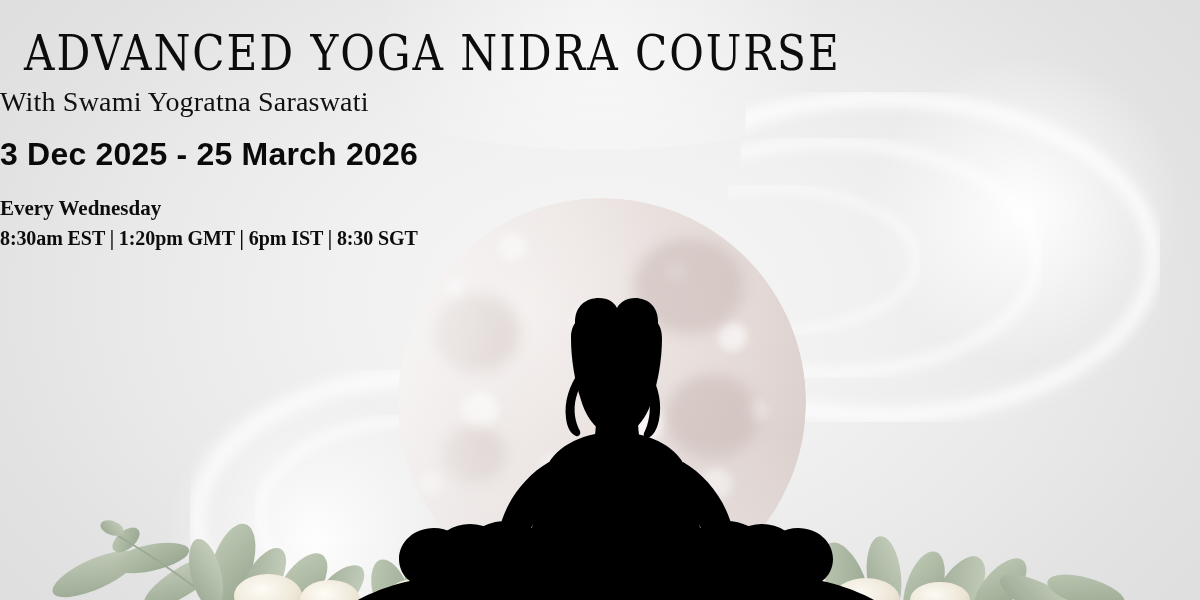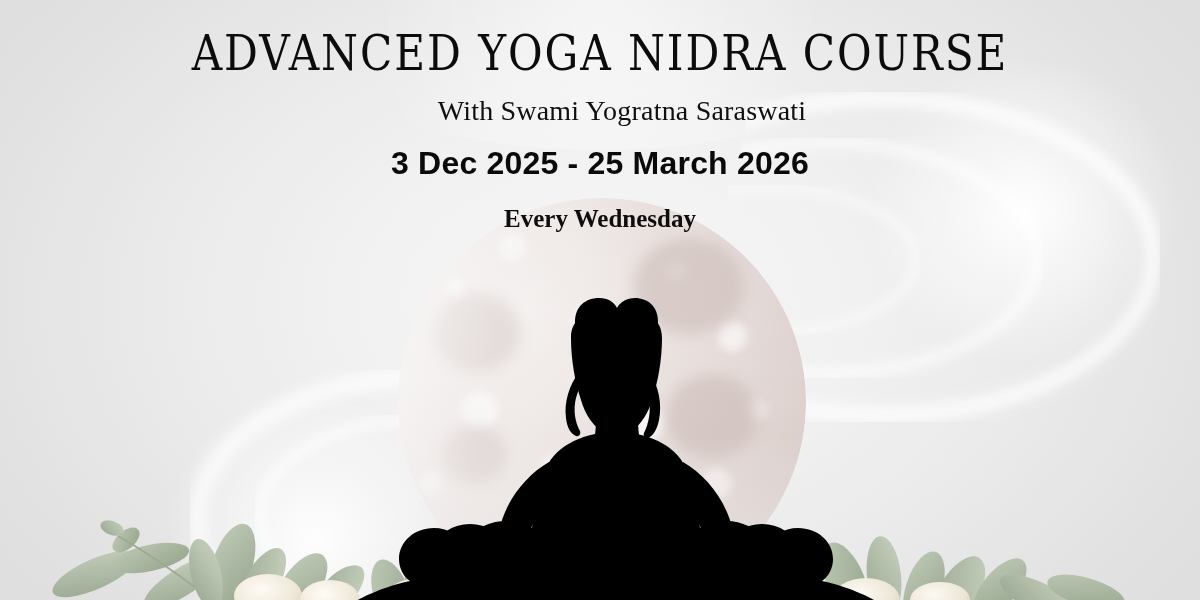--- a/index.html
+++ b/index.html
@@ -133,59 +133,58 @@
   #foliage svg { display:block; width:1200px; height:130px; }
 
   
   #silhouette { position:absolute; left:0; top:0; width:1200px; height:600px; }
   #silhouette svg { display:block; width:1200px; height:600px; }
 
   
   #text-block {
     position:absolute;
     left:0; right:0; top:0;
-    text-align:center;
+    text-align:left;
     z-index:40;
   }
   #course-title {
     margin-top:29px;
     font-family:"DejaVu Serif", serif;
     font-size:44px;
     font-weight:400;
     letter-spacing:2.0px;
     color:#0c0c0c;
     text-transform:uppercase;
     transform:scaleX(.96) scaleY(1.12);
     transform-origin:center top;
     line-height:1;
     white-space:nowrap;
   }
   #instructor {
-    margin-top:23px;
+    margin-top:14px;
     font-family:"Liberation Serif", serif;
     font-size:28px;
     font-weight:400;
     color:#101010;
     line-height:1.1;
     letter-spacing:.2px;
-    padding-left:44px;
   }
   #course-dates {
     margin-top:19px;
     font-family:Liberation Sans, sans-serif;
     font-size:32px;
     font-weight:700;
     color:#0a0a0a;
     line-height:1.1;
     letter-spacing:.2px;
   }
   #schedule-day {
     margin-top:24px;
     font-family:"Liberation Serif", serif;
-    font-size:25px;
+    font-size:21px;
     font-weight:700;
     color:#0d0d0d;
     line-height:1.15;
   }
   #schedule-times {
     margin-top:7px;
     font-family:"Liberation Serif", serif;
     font-size:20px;
     font-weight:700;
     color:#0d0d0d;
@@ -332,15 +331,16 @@
         <ellipse cx="616" cy="592" rx="196" ry="44"></ellipse>
       </g>
     </svg>
   </div>
 
   <div id="text-block">
     <div id="course-title">Advanced Yoga Nidra Course</div>
     <div id="instructor">With Swami Yogratna Saraswati</div>
     <div id="course-dates">3 Dec 2025 - 25 March 2026</div>
     <div id="schedule-day">Every Wednesday</div>
+    <div id="schedule-times">8:30am EST | 1:20pm GMT | 6pm IST | 8:30 SGT</div>
   </div>
 
 </div>
 
 </body></html>

